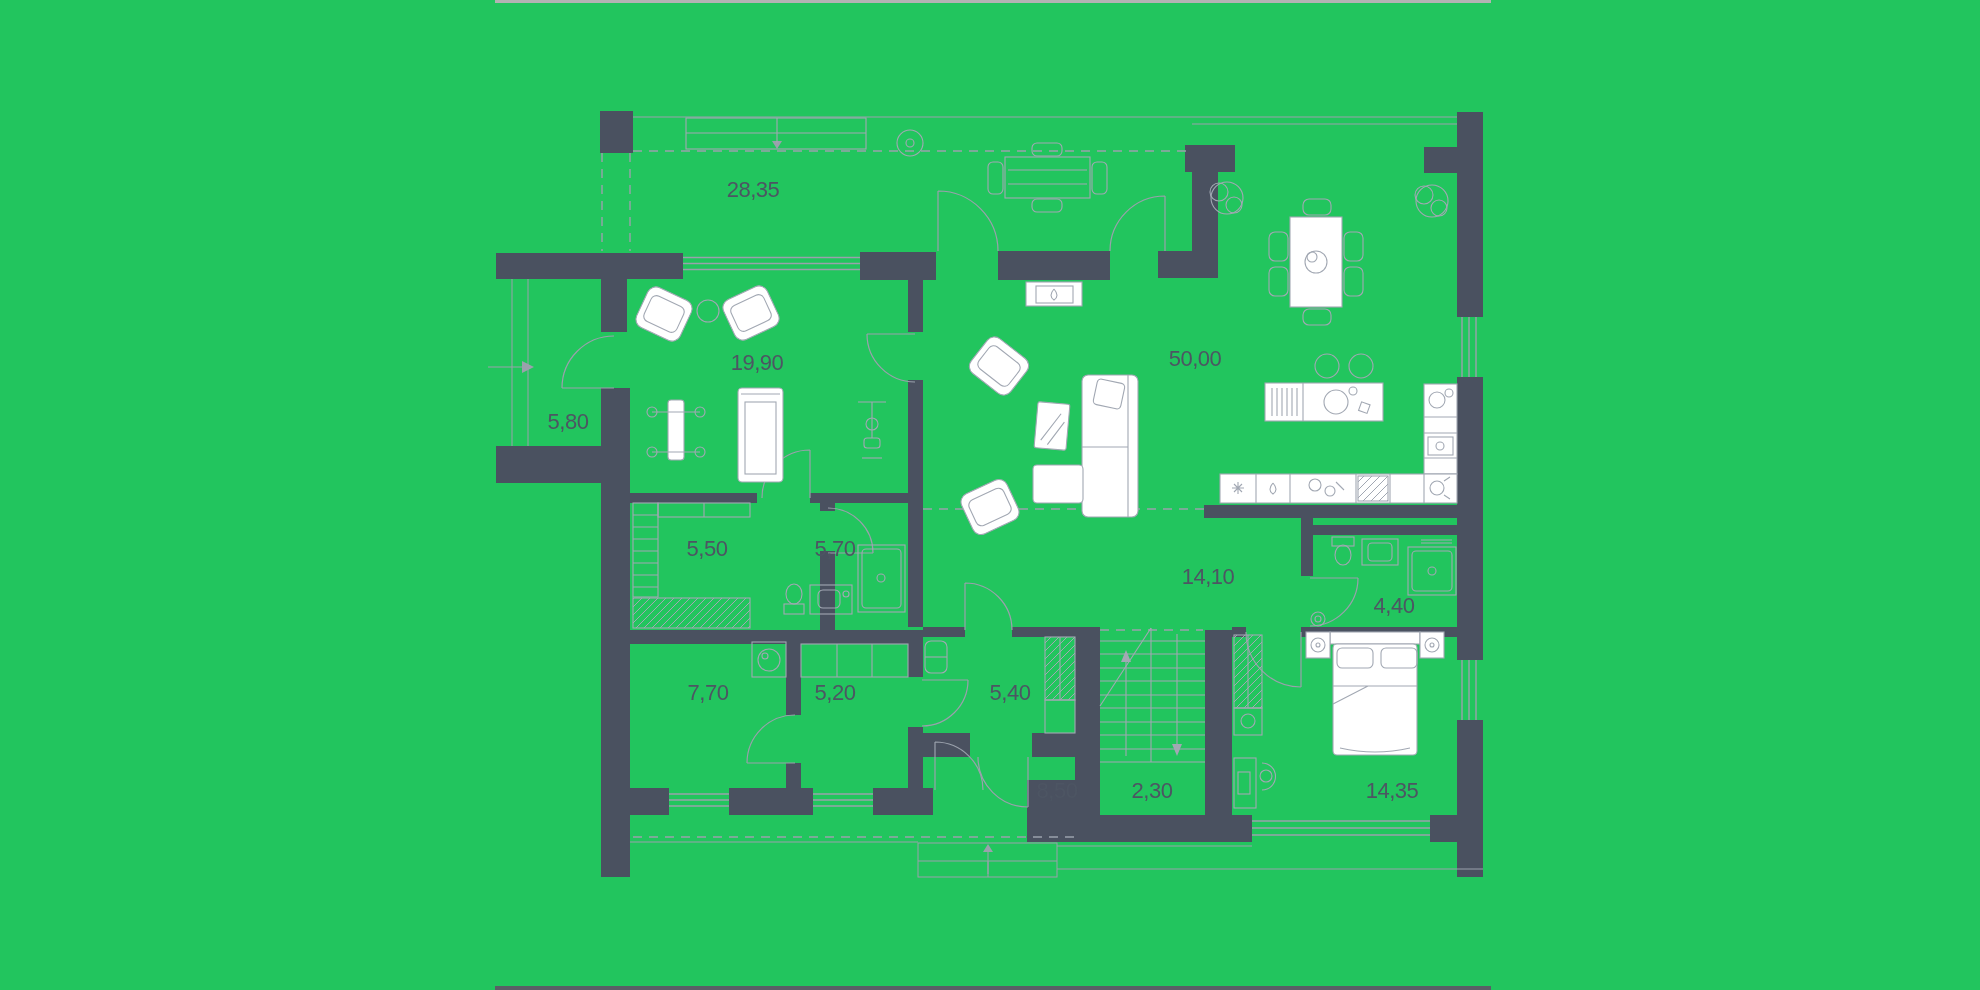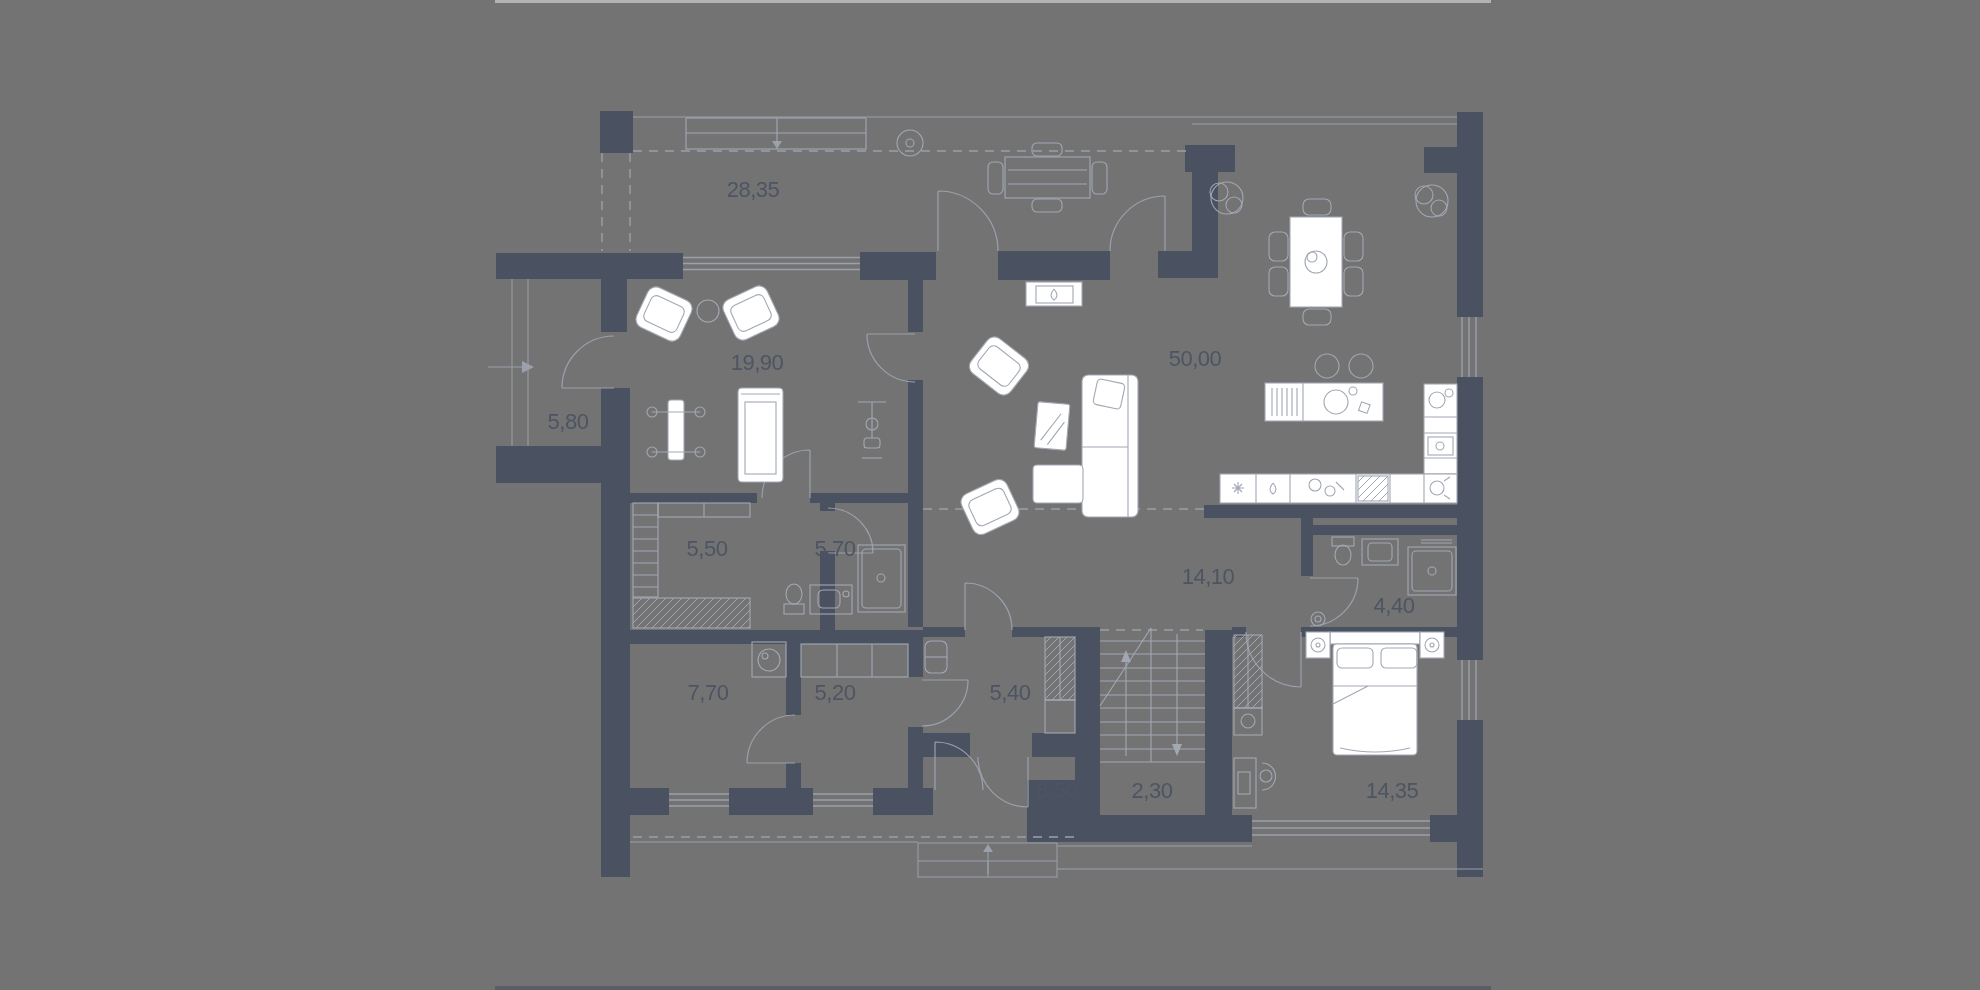--- a/index.html
+++ b/index.html
@@ -1,16 +1,16 @@
 <!DOCTYPE html>
 <html><head>
 <meta charset="utf-8">
 <style>
   html,body{margin:0;padding:0;background:#ffffff;}
-  .stage{position:relative;width:1980px;height:990px;background:#737373;overflow:hidden;margin:0 auto;
+  .stage{position:relative;width:1980px;height:990px;background:#22c55e;overflow:hidden;margin:0 auto;
          font-family:"Liberation Sans", sans-serif;}
   svg{position:absolute;left:0;top:0;}
   text{font-family:"Liberation Sans", sans-serif;font-size:22px;font-weight:500;letter-spacing:-0.5px;}
 </style>
 </head>
 <body>
 
 <div class="stage">
 <svg width="1980" height="990" viewBox="0 0 1980 990">
 

